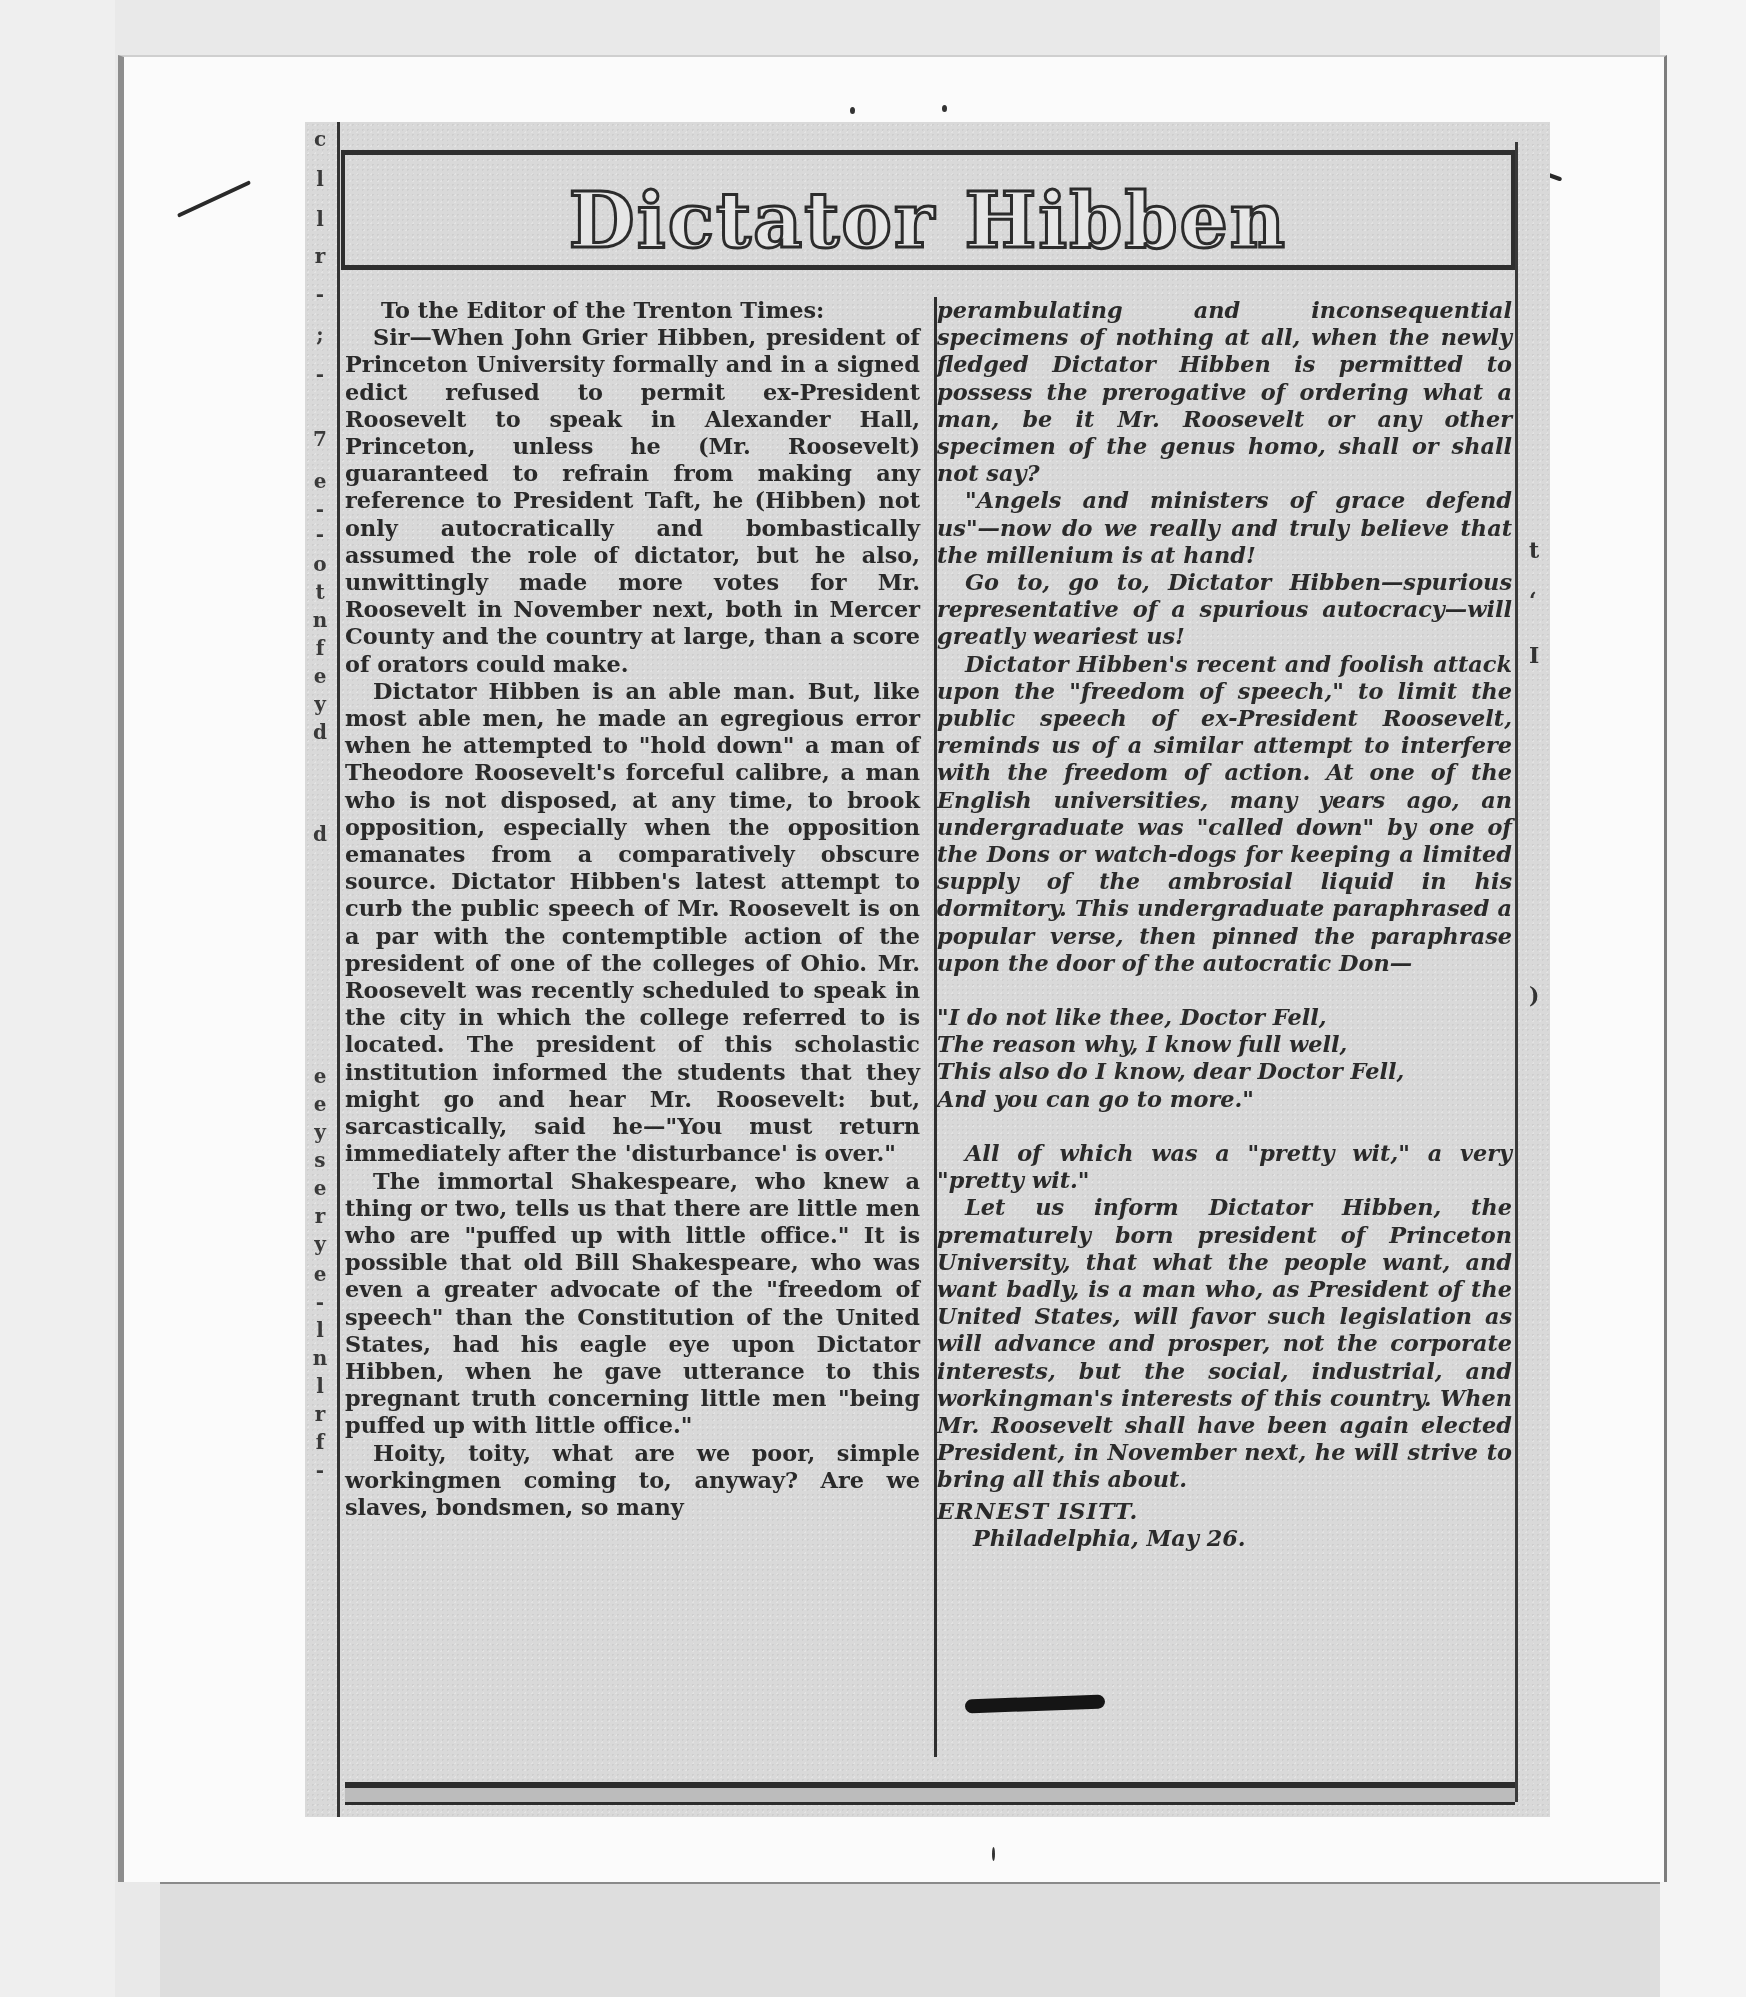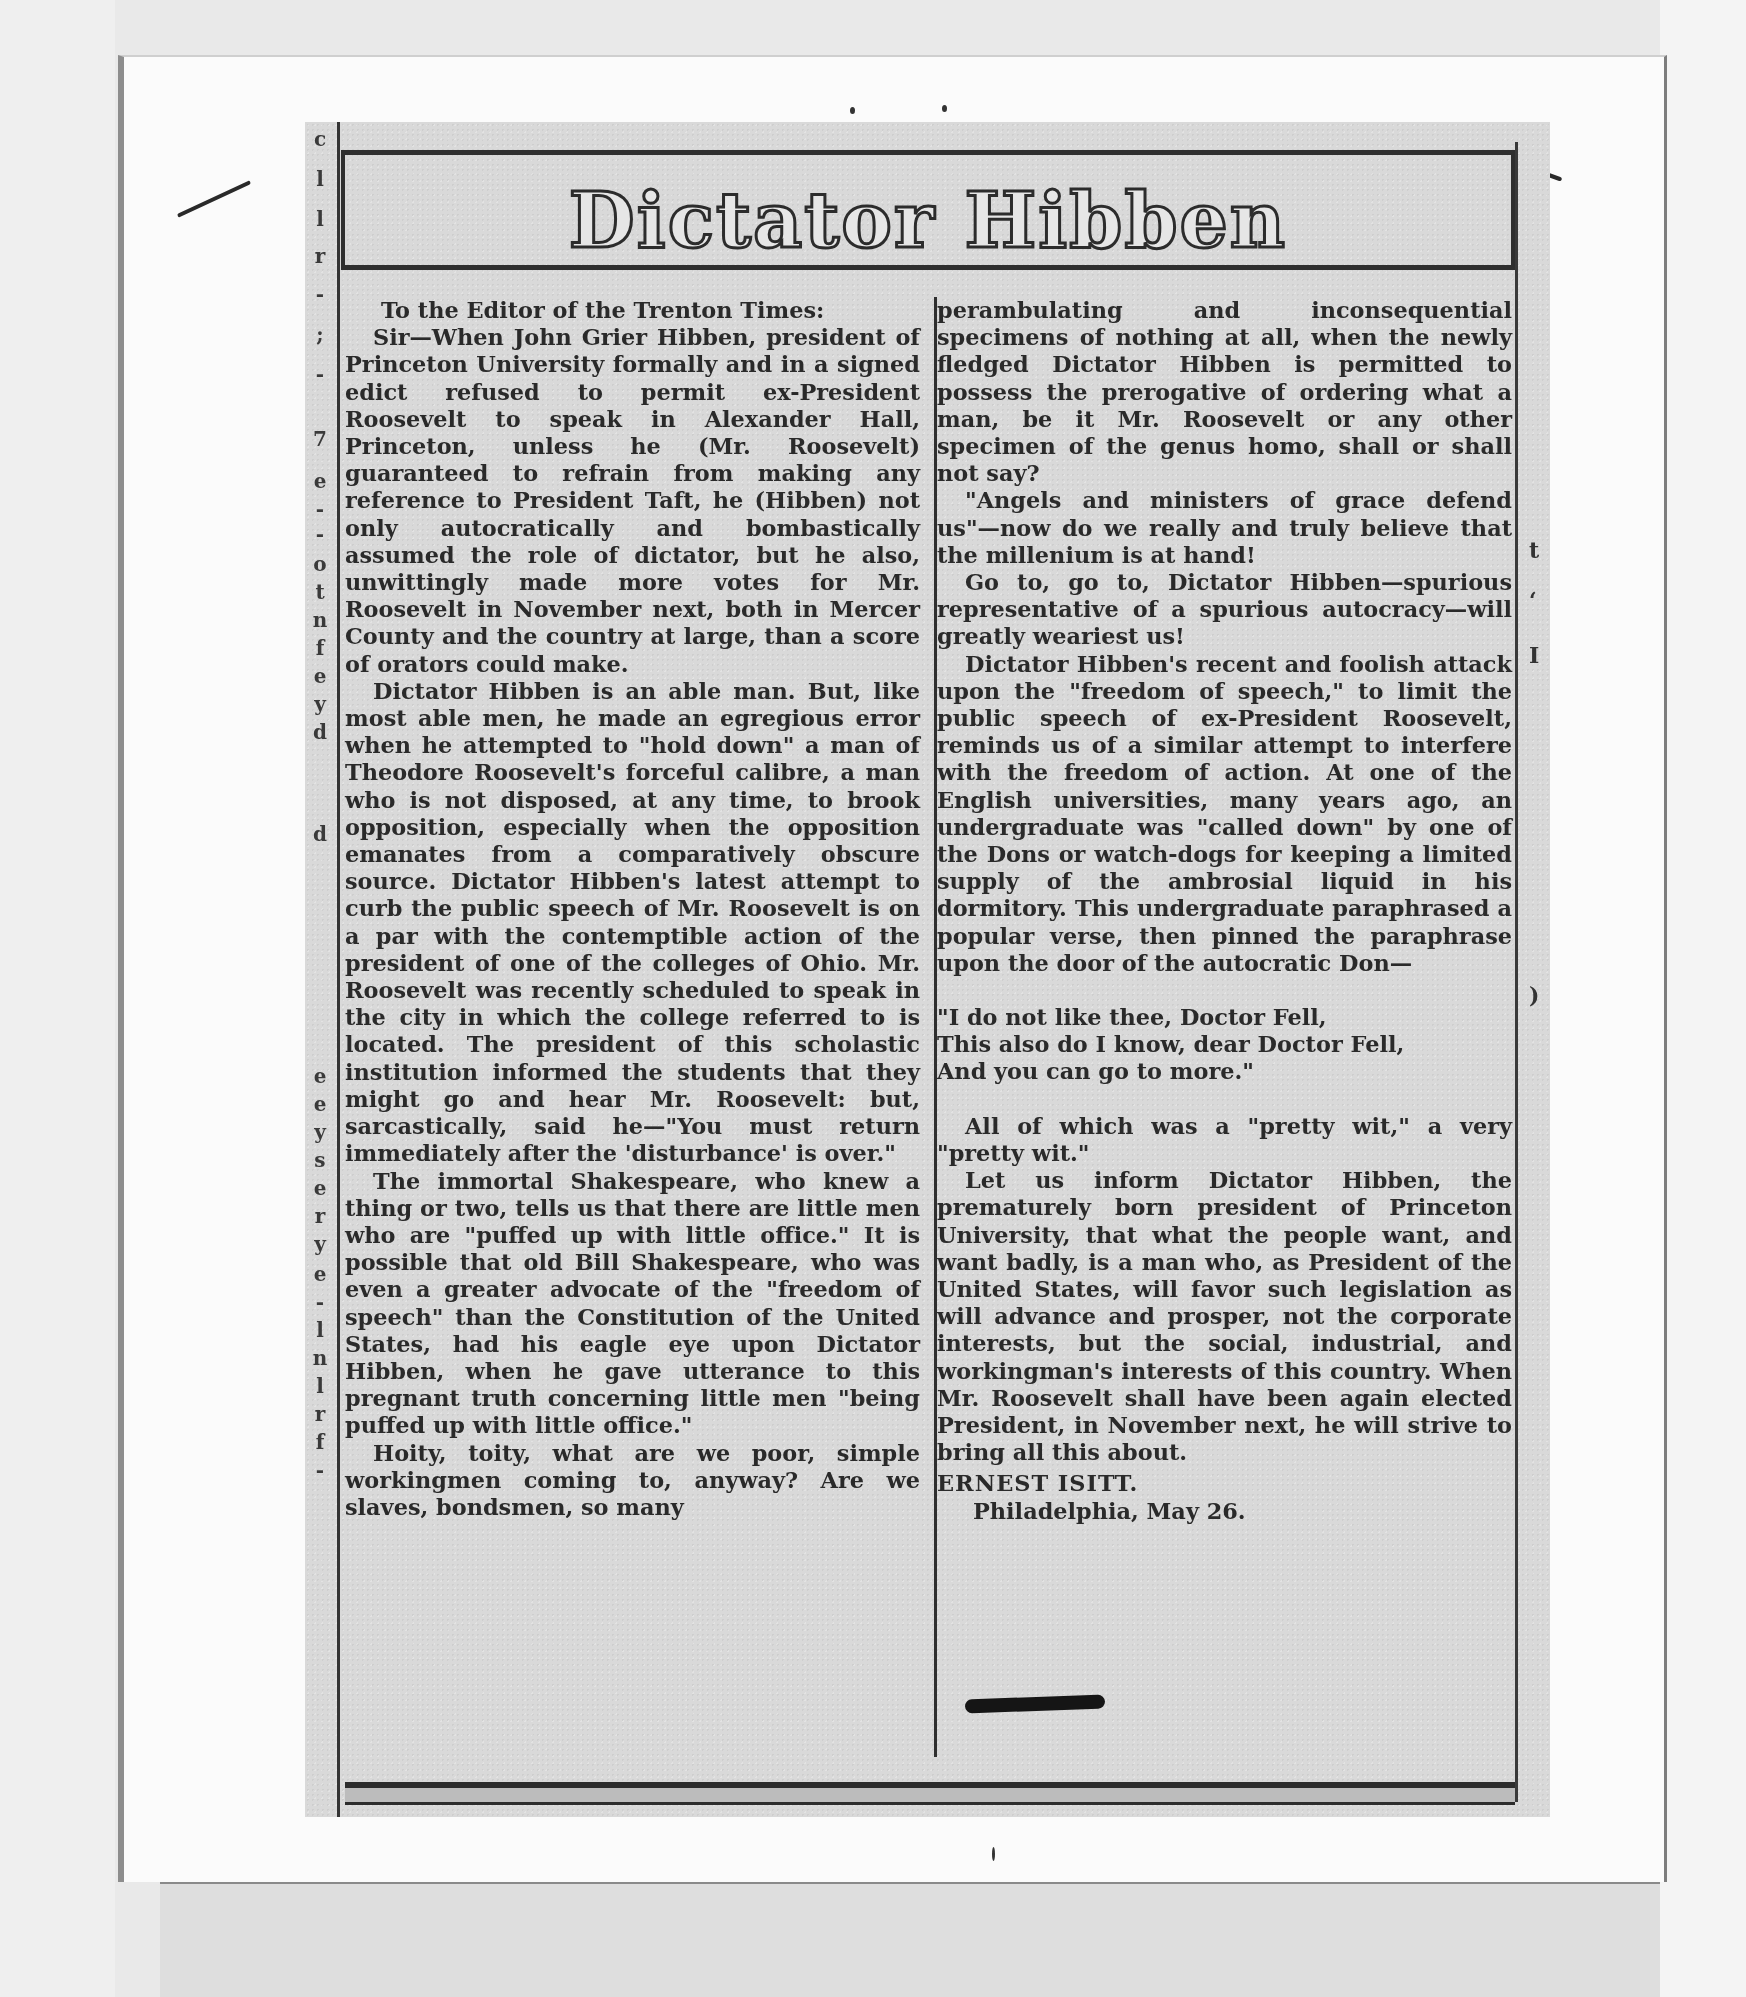--- a/index.html
+++ b/index.html
@@ -74,21 +74,21 @@
     -webkit-text-stroke: 3px #2c2c2c;
   }
 
   .col {
     position: absolute; top: 175px; width: 575px;
     font-family: "DejaVu Serif", serif; font-weight: bold;
     font-size: 22.4px; line-height: 27.2px; color: #2a2a2a;
     text-align: justify;
   }
   .col-left { left: 40px; }
-  .col-right { left: 632px; }
+  .col-right { left: 632px; font-style: italic; }
   .col-divider {
     position: absolute; left: 629px; top: 175px; width: 3px; height: 1460px; background: #2f2f2f;
   }
   .col p { margin: 0; text-indent: 28px; }
   .col p.no-indent { text-indent: 0; }
   .col .salutation { text-indent: 0; margin-left: 36px; }
   .verse { margin: 27px 0 27px 0; text-align: left; }
   .verse div { text-indent: 0; white-space: nowrap; }
   .sig-block { margin-top: 4px; }
   .signature { padding-right: 30px; letter-spacing: 1px; }
@@ -172,20 +172,21 @@
 
   <div class="col-divider"></div>
 
   <div class="col col-right">
     <p class="no-indent">perambulating and inconsequential specimens of nothing at all, when the newly fledged Dictator Hibben is permitted to possess the prerogative of ordering what a man, be it Mr. Roosevelt or any other specimen of the genus homo, shall or shall not say?</p>
     <p>"Angels and ministers of grace defend us"—now do we really and truly believe that the millenium is at hand!</p>
     <p>Go to, go to, Dictator Hibben—spurious representative of a spurious autocracy—will greatly weariest us!</p>
     <p>Dictator Hibben's recent and foolish attack upon the "freedom of speech," to limit the public speech of ex-President Roosevelt, reminds us of a similar attempt to interfere with the freedom of action. At one of the English universities, many years ago, an undergraduate was "called down" by one of the Dons or watch-dogs for keeping a limited supply of the ambrosial liquid in his dormitory. This undergraduate paraphrased a popular verse, then pinned the paraphrase upon the door of the autocratic Don—</p>
     <div class="verse">
       <div>"I do not like thee, Doctor Fell,</div>
+      <div>The reason why, I know full well,</div>
       <div>This also do I know, dear Doctor Fell,</div>
       <div>And you can go to more."</div>
     </div>
     <p>All of which was a "pretty wit," a very "pretty wit."</p>
     <p>Let us inform Dictator Hibben, the prematurely born president of Princeton University, that what the people want, and want badly, is a man who, as President of the United States, will favor such legislation as will advance and prosper, not the corporate interests, but the social, industrial, and workingman's interests of this country. When Mr. Roosevelt shall have been again elected President, in November next, he will strive to bring all this about.</p>
     <div class="sig-block">
       <div class="signature">ERNEST ISITT.</div>
       <div class="dateline">Philadelphia, May 26.</div>
     </div>
   </div>

